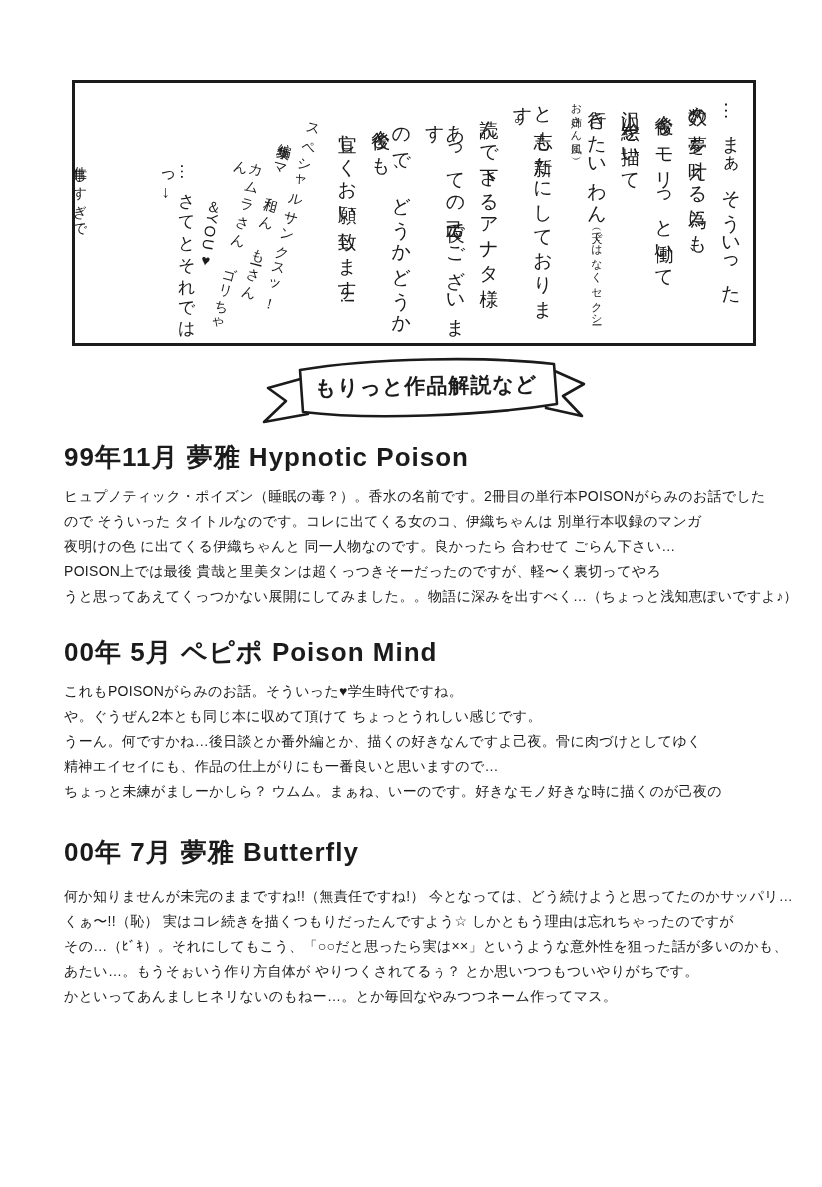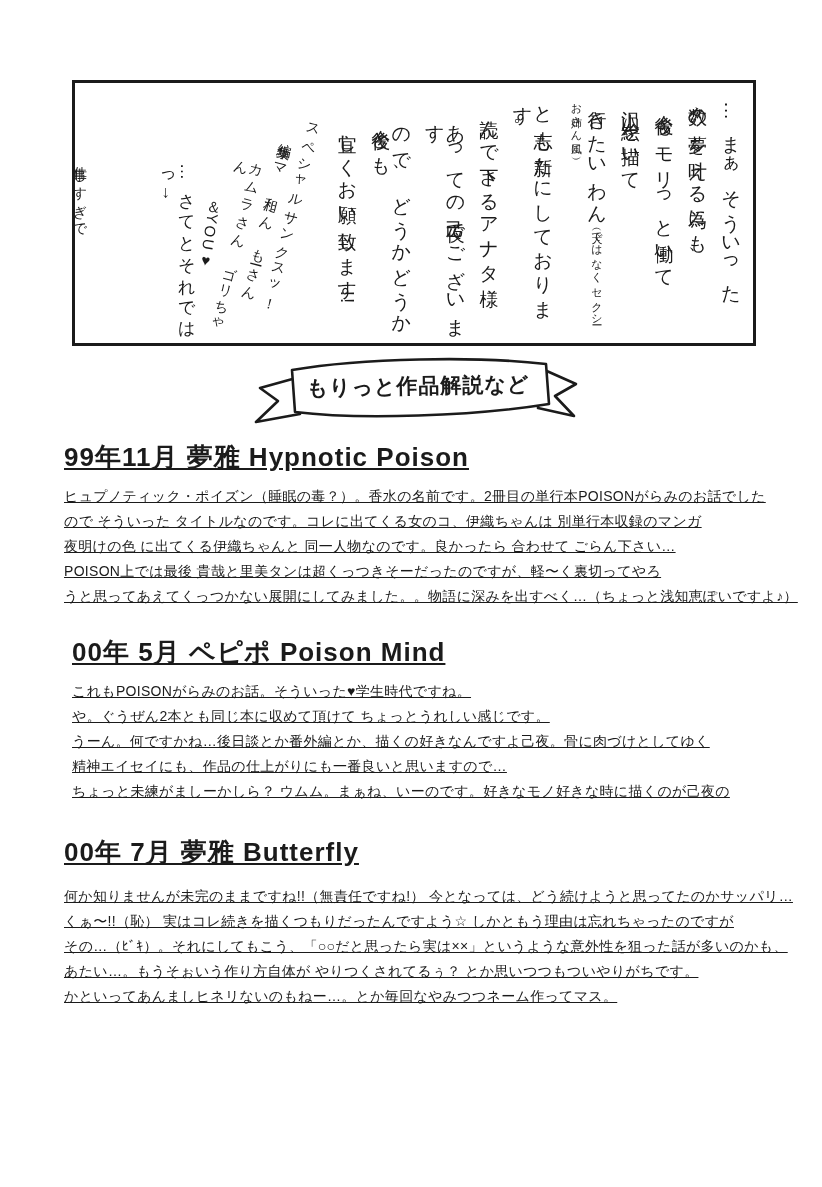--- a/index.html
+++ b/index.html
@@ -31,38 +31,38 @@
   .c9{margin-top:22px}
   .c10{margin-top:26px}
   .c11{margin-top:22px; font-size:14px; transform:rotate(14deg); transform-origin:top center;}
   .c12{margin-top:40px; font-size:14px; transform:rotate(14deg); transform-origin:top center;}
   .c13{margin-top:60px; font-size:14px; transform:rotate(14deg); transform-origin:top center;}
   .c14{margin-top:98px; font-size:15px; transform:rotate(9deg); transform-origin:top center;}
   .c15{margin-top:70px; font-size:17px; margin-left:58px;}
   .c16{margin-top:62px; font-size:14px;}
   .vnote{font-size:11px; letter-spacing:0.5px;}
   
-  .banner{position:absolute; left:252px; top:352px; width:330px; height:88px;}
+  .banner{position:absolute; left:260px; top:352px; width:330px; height:88px;}
   .banner svg{position:absolute; left:0; top:0;}
   .banner-label{
     position:absolute; left:42px; top:20px; width:248px; text-align:center;
     font-size:21px; font-weight:700; letter-spacing:1px; color:#1b1b1b;
     transform:rotate(-1deg);
   }
   
   .content{position:absolute; left:64px; top:440px; width:714px;}
   .sec-heading{
     font-size:26px; font-weight:700; margin:0 0 9px 0; letter-spacing:1px;
   }
   .line{
     font-size:14px; line-height:25px; letter-spacing:0.3px;
     white-space:nowrap;
   }
-  .sec{margin:0;text-decoration:underline;}
-  .sec2{margin-top:26px;margin-left:8px;}
+  .sec{margin:0;}
+  .sec2{margin-top:26px;}
   .sec3{margin-top:31px;}
   .sec3 .sec-heading{margin-bottom:14px;}
 </style>
 </head>
 <body>
 
 <div class="page">
 
   <div class="afterword-box">
     <div class="vcol c1">…まぁ そういった</div>

